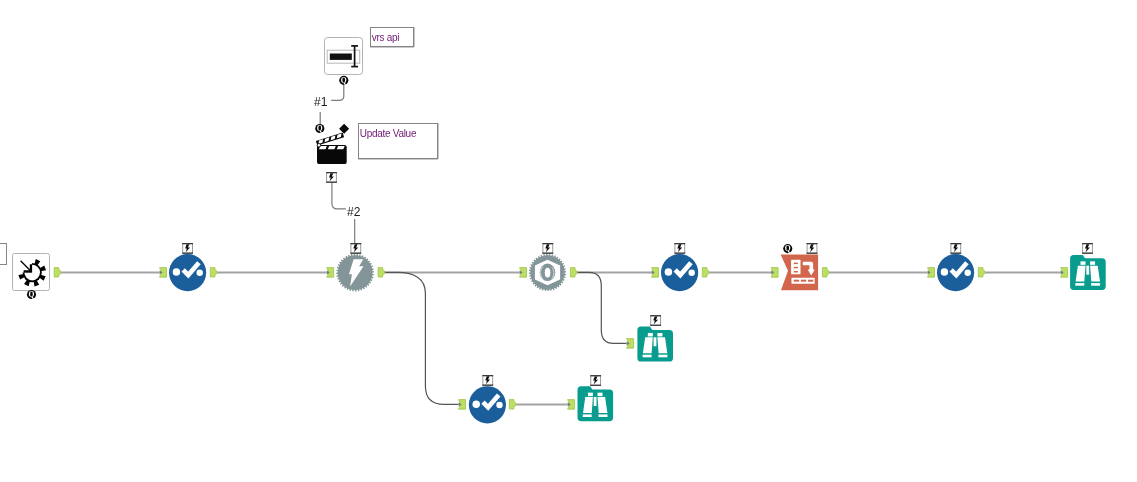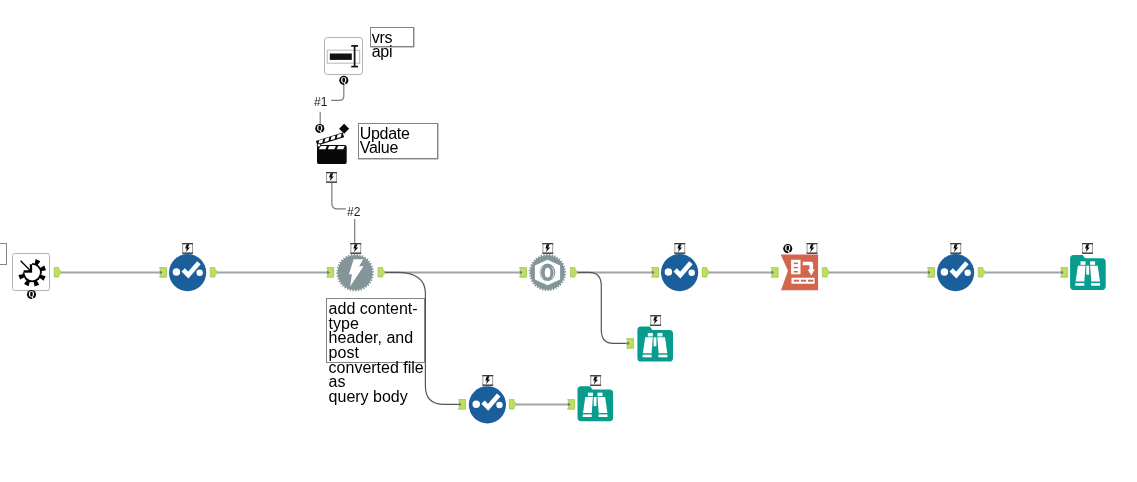--- a/index.html
+++ b/index.html
@@ -2,21 +2,21 @@
 <html><head>
 <meta charset="utf-8">
 <title>Workflow Canvas</title>
 <style>
   html,body{margin:0;padding:0;}
   body{width:1137px;height:482px;background:#ffffff;overflow:hidden;
        font-family:"Liberation Sans",sans-serif;}
   #canvas{position:relative;width:1137px;height:482px;background:#ffffff;}
   .lyr{position:absolute;left:0;top:0;width:1137px;height:482px;pointer-events:none;}
   .anno{position:absolute;background:#fff;border:1px solid #858585;box-sizing:border-box;
-        color:#000000;font-size:16px;line-height:14.6px;padding:3.2px 0 0 1.6px;}
+        color:#701a75;font-size:10px;line-height:14.6px;padding:3.2px 0 0 1.6px;}
   .anno.tight{letter-spacing:-0.28px;padding:2.6px 0 0 1.2px;box-shadow:0 1px 0 0 #c9c9c9, 1px 0 0 0 #c9c9c9;}
   .clabel{position:absolute;color:#1b1b1b;font-size:12px;line-height:12px;}
   svg{display:block;overflow:visible;}
 </style>
 </head>
 <body>
 
 <div id="canvas">
 
   <svg class="lyr" width="1137" height="482" viewBox="0 0 1137 482">
@@ -39,26 +39,20 @@
       <line x1="320.2" y1="111.9" x2="320.2" y2="124.2"></line>
       <path d="M 331.9 181.3 L 331.9 203.5 Q 331.9 208.9 337.3 208.9 L 345.9 208.9"></path>
       <line x1="354.7" y1="219" x2="354.7" y2="245"></line>
     </g>
   </svg>
 
   <div class="anno tight" style="left:369.5px;top:27.2px;width:44.5px;height:20px;"><span>vrs api</span></div>
 
   <div class="anno tight" style="left:357.5px;top:123.2px;width:80.5px;height:36px;"><span>Update Value</span></div>
 
-  <div class="anno" style="left:326px;top:298px;width:99px;height:65px;">
-    <div>add content-type</div>
-    <div>header, and post</div>
-    <div>converted file as</div>
-    <div>query body</div>
-  </div>
 
   <div class="anno" style="left:-30px;top:243px;width:37px;height:22px;"></div>
 
   <div class="clabel" style="left:314px;top:96px;">#1</div>
   <div class="clabel" style="left:347px;top:205.5px;">#2</div>
 
   <svg id="tools" class="lyr" width="1137" height="482" viewBox="0 0 1137 482">
       <g>
         <rect x="12.5" y="253.5" width="37" height="37" rx="2" fill="#ffffff" stroke="#b3b3b3" stroke-width="1"></rect>
         <g>

